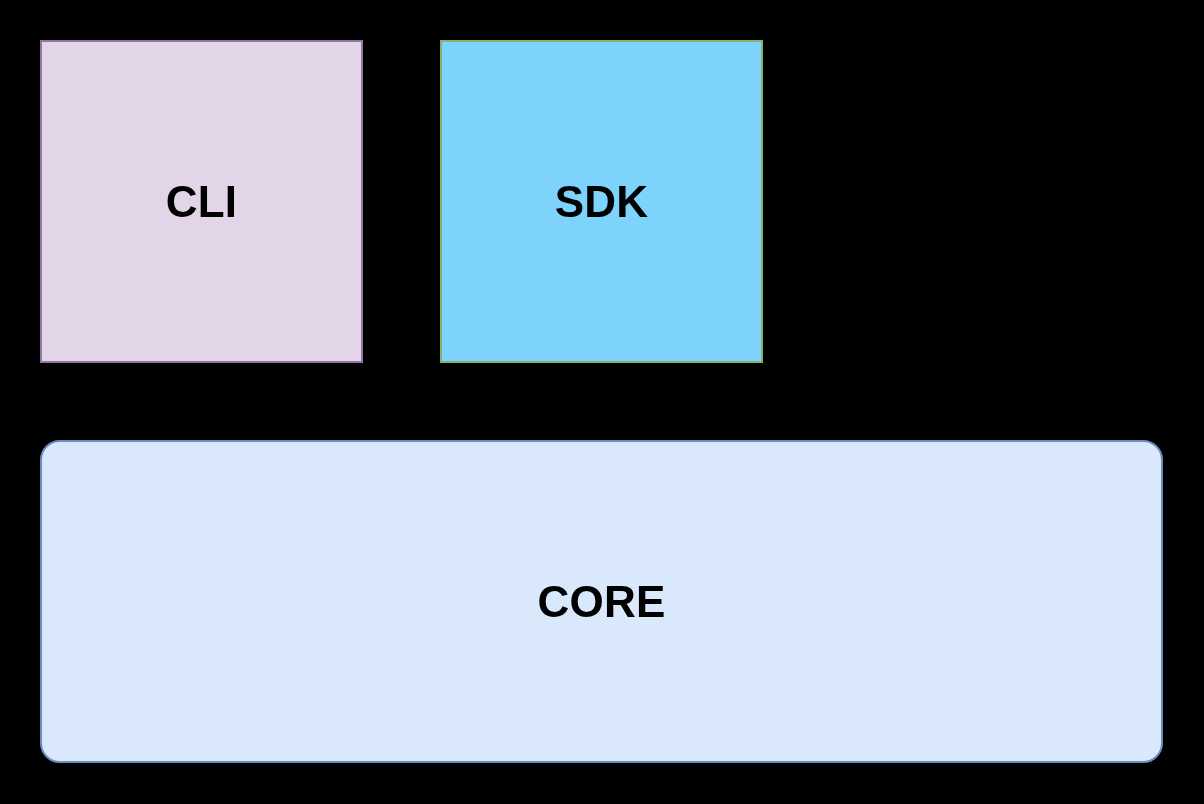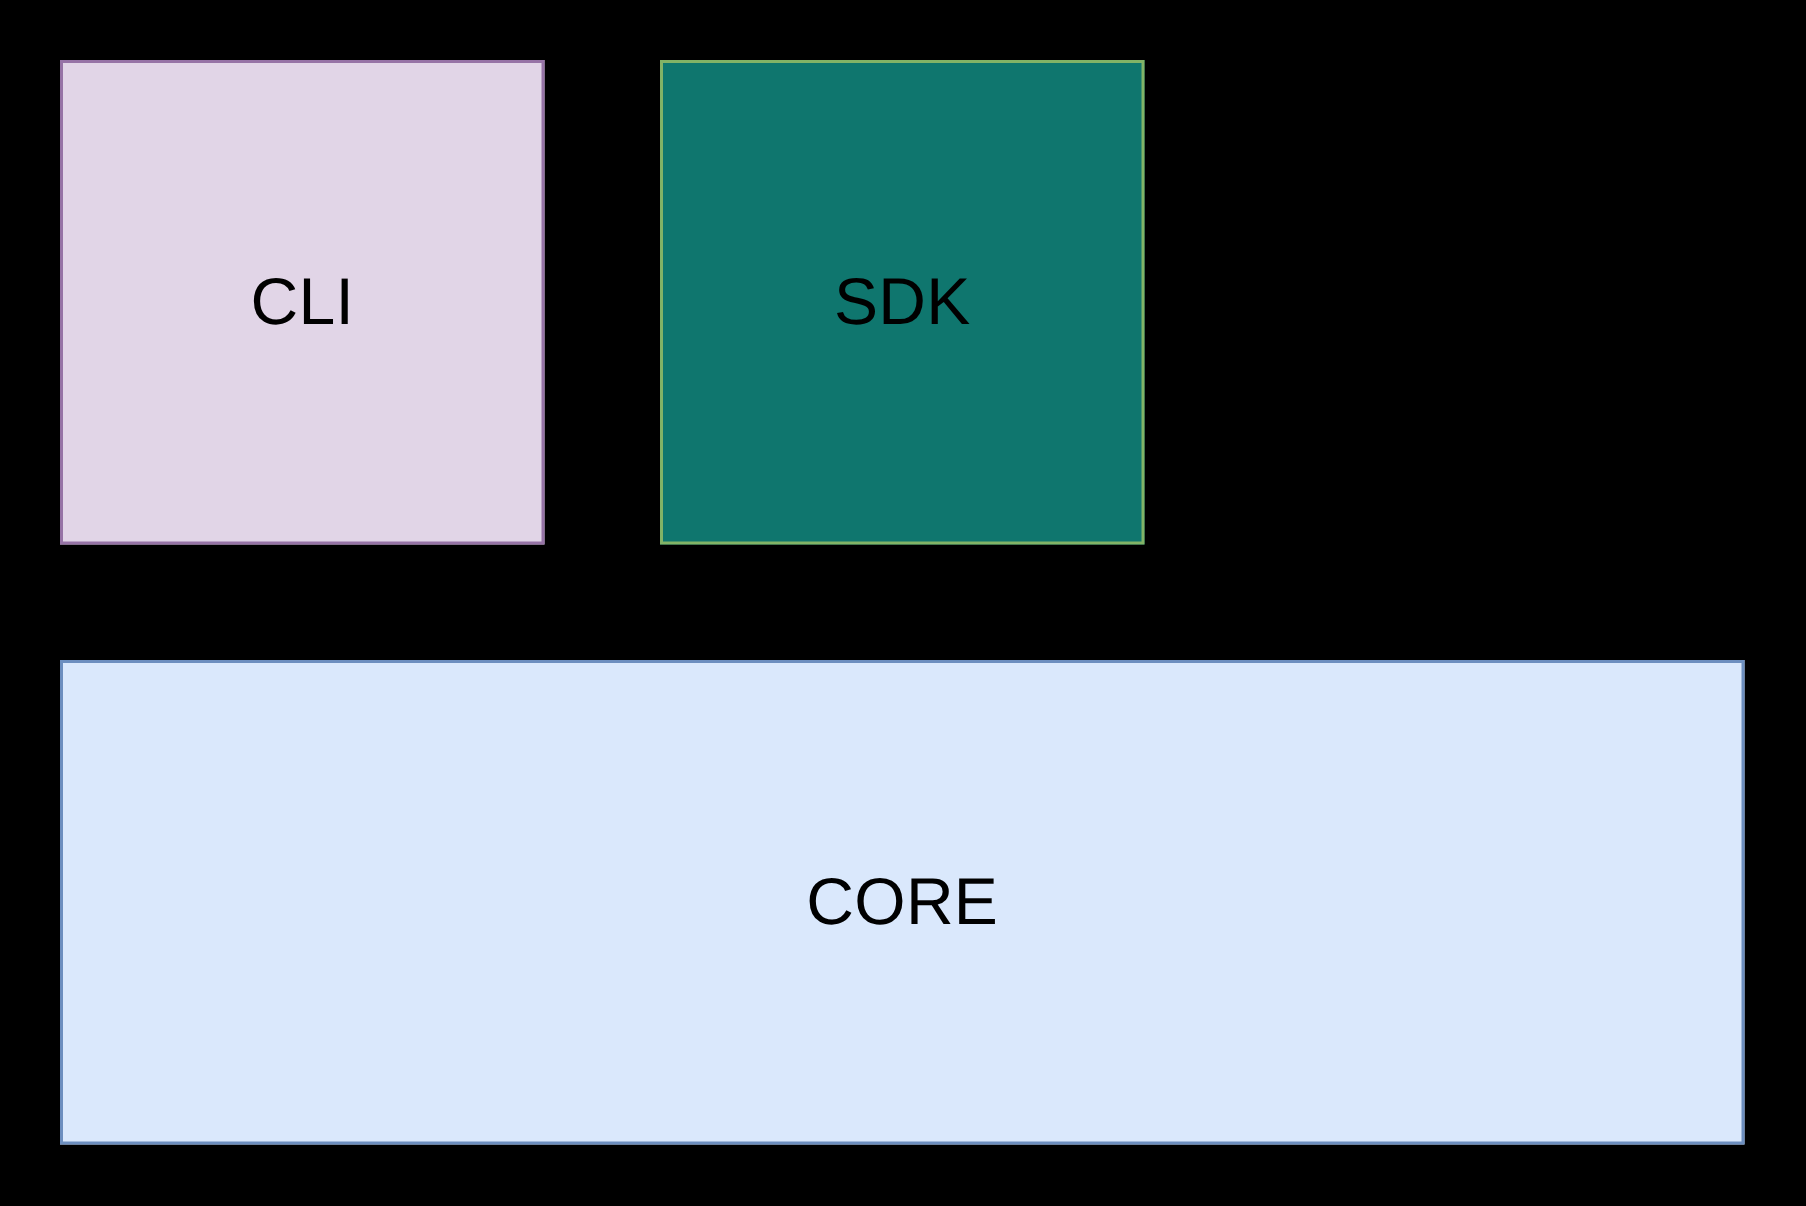--- a/index.html
+++ b/index.html
@@ -30,21 +30,21 @@
     border-width: 2px;
     display: flex;
     align-items: center;
     justify-content: center;
   }
 
   .node-label {
     font-family: "Liberation Sans", sans-serif;
     font-size: 44px;
     line-height: 1;
-    font-weight: 400;
+    font-weight: 700;
     color: #000000;
     letter-spacing: 0.2px;
     white-space: nowrap;
     text-align: center;
   }
 
   
   #node-cli {
     left: 40px;
     top: 40px;
@@ -65,32 +65,33 @@
     width: 323px;
     height: 323px;
   }
 
   
   #node-core {
     left: 40px;
     top: 440px;
     width: 1123px;
     height: 323px;
+    border-radius: 20px;
   }
 </style>
 </head>
 <body style="background-color: rgb(0, 0, 0);">
 
 <div id="diagram-canvas" style="background-color: rgb(0, 0, 0);">
 
   <div class="node" id="node-cli" style="background-color: rgb(225, 213, 231); border-color: rgb(150, 115, 166);">
     <span class="node-label" style="color: rgb(0, 0, 0);">CLI</span>
   </div>
 
-  <div class="node" id="node-sdk" style="background-color: #0f766e; border-color: rgb(130, 179, 102);">
+  <div class="node" id="node-sdk" style="background-color: #7dd3fc; border-color: rgb(130, 179, 102);">
     <span class="node-label" style="color: rgb(0, 0, 0);">SDK</span>
   </div>
 
 
   <div class="node" id="node-core" style="background-color: rgb(218, 232, 252); border-color: rgb(108, 142, 191);">
     <span class="node-label" style="color: rgb(0, 0, 0);">CORE</span>
   </div>
 
 </div>
 

